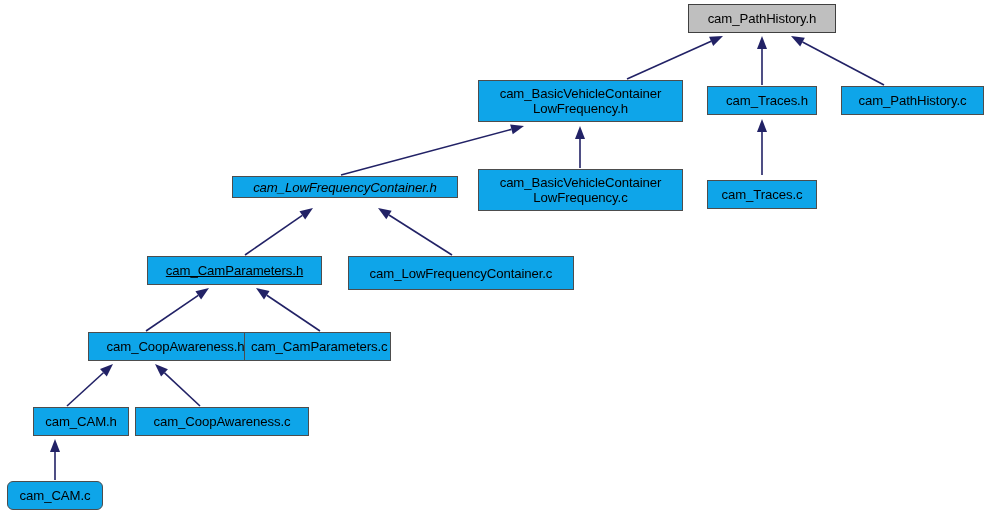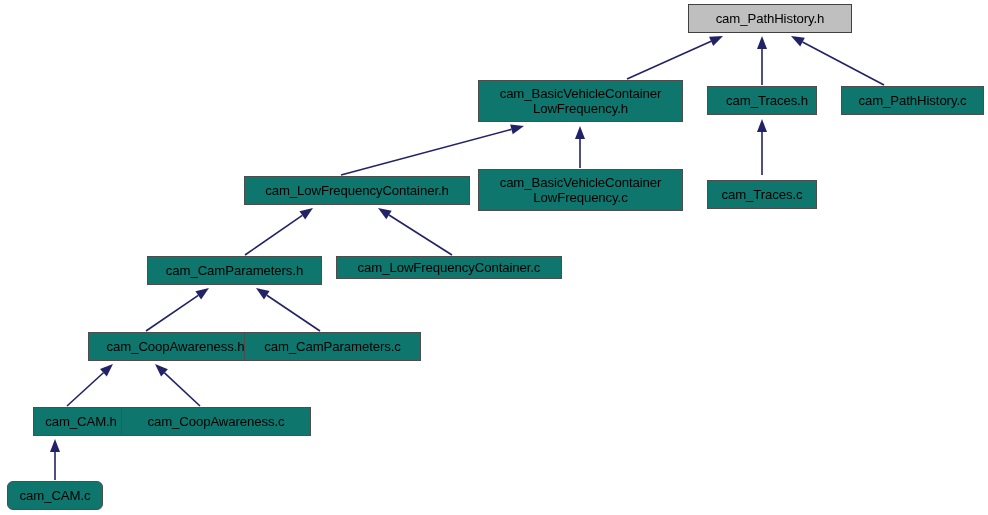--- a/index.html
+++ b/index.html
@@ -21,21 +21,21 @@
     left: 0;
     top: 0;
     width: 988px;
     height: 515px;
     pointer-events: none;
   }
   .node {
     position: absolute;
     box-sizing: border-box;
     border: 1px solid #4d4d4d;
-    background: #0f766e;
+    background: #0ea5e9;
     color: #000000;
     font-size: 13.2px;
     line-height: 15px;
     text-align: center;
     display: flex;
     align-items: center;
     justify-content: center;
     white-space: pre-line;
     letter-spacing: -0.1px;
   }
@@ -102,30 +102,30 @@
       <g>
         <line x1="200" y1="406" x2="164.5037184871573" y2="372.8701372546801" stroke="#222266" stroke-width="1.6"></line>
         <polygon points="155,364 167.91530973895735,369.21486091346577 161.09212723535725,376.52541359589446" fill="#222266"></polygon>
       </g>
       <g>
         <line x1="55" y1="480" x2="55" y2="452" stroke="#222266" stroke-width="1.6"></line>
         <polygon points="55,439 60,452 50,452" fill="#222266"></polygon>
       </g>
     </svg>
   <div id="node-layer">
-      <div class="node highlight" style="left: 688px; top: 4px; width: 164px; height: 29px;"><span class="label">cam_PathHistory.h</span></div>
+      <div class="node highlight" style="left: 688px; top: 4px; width: 148px; height: 29px;"><span class="label">cam_PathHistory.h</span></div>
       <div class="node" style="left: 478px; top: 80px; width: 205px; height: 42px;"><span class="label">cam_BasicVehicleContainer
 LowFrequency.h</span></div>
       <div class="node" style="left: 707px; top: 86px; width: 110px; height: 29px; padding-left: 10px;"><span class="label">cam_Traces.h</span></div>
       <div class="node" style="left: 841px; top: 86px; width: 143px; height: 29px; text-align: center;"><span class="label">cam_PathHistory.c</span></div>
       <div class="node" style="left: 478px; top: 169px; width: 205px; height: 42px;"><span class="label">cam_BasicVehicleContainer
 LowFrequency.c</span></div>
       <div class="node" style="left: 707px; top: 180px; width: 110px; height: 29px; justify-content: center;"><span class="label">cam_Traces.c</span></div>
-      <div class="node" style="left: 244px; top: 176px; width: 226px; height: 29px;"><span class="label">cam_LowFrequencyContainer.h</span></div>
-      <div class="node" style="left: 147px; top: 256px; width: 175px; height: 29px;"><span class="label">cam_CamParameters.h</span></div>
-      <div class="node" style="left: 336px; top: 256px; width: 226px; height: 23px; justify-content: flex-end;"><span class="label">cam_LowFrequencyContainer.c</span></div>
+      <div class="node" style="left: 232px; top: 176px; width: 226px; height: 22px; font-style: italic;"><span class="label">cam_LowFrequencyContainer.h</span></div>
+      <div class="node" style="left: 147px; top: 256px; width: 175px; height: 29px; text-decoration: underline;"><span class="label">cam_CamParameters.h</span></div>
+      <div class="node" style="left: 348px; top: 256px; width: 226px; height: 34px; justify-content: flex-end;"><span class="label">cam_LowFrequencyContainer.c</span></div>
       <div class="node" style="left: 47px; top: 332px; width: 175px; height: 29px; margin-left: 41px;"><span class="label">cam_CoopAwareness.h</span></div>
-      <div class="node" style="left: 244px; top: 332px; width: 177px; height: 29px;"><span class="label">cam_CamParameters.c</span></div>
+      <div class="node" style="left: 244px; top: 332px; width: 147px; height: 29px;"><span class="label">cam_CamParameters.c</span></div>
       <div class="node" style="left: 7px; top: 407px; width: 96px; height: 29px; margin-left: 26px;"><span class="label">cam_CAM.h</span></div>
-      <div class="node" style="left: 121px; top: 407px; width: 190px; height: 29px;"><span class="label">cam_CoopAwareness.c</span></div>
+      <div class="node" style="left: 135px; top: 407px; width: 174px; height: 29px;"><span class="label">cam_CoopAwareness.c</span></div>
       <div class="node" style="left: 7px; top: 481px; width: 96px; height: 29px; border-radius: 6px;"><span class="label">cam_CAM.c</span></div>
     </div>
 </div>
 
 </body></html>

